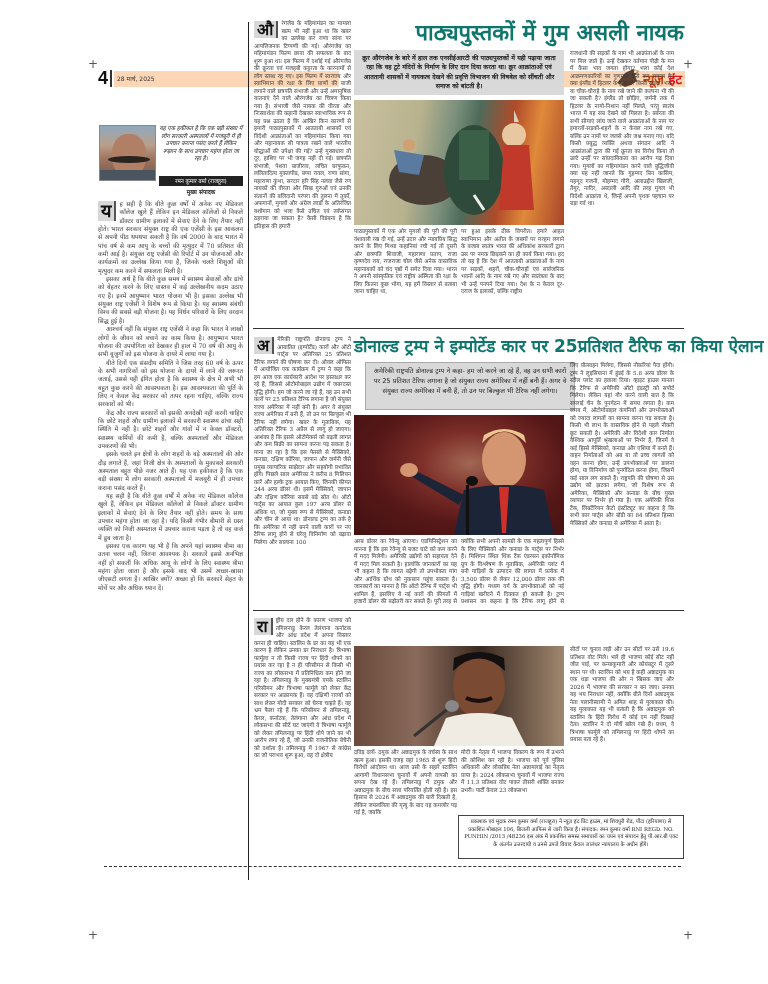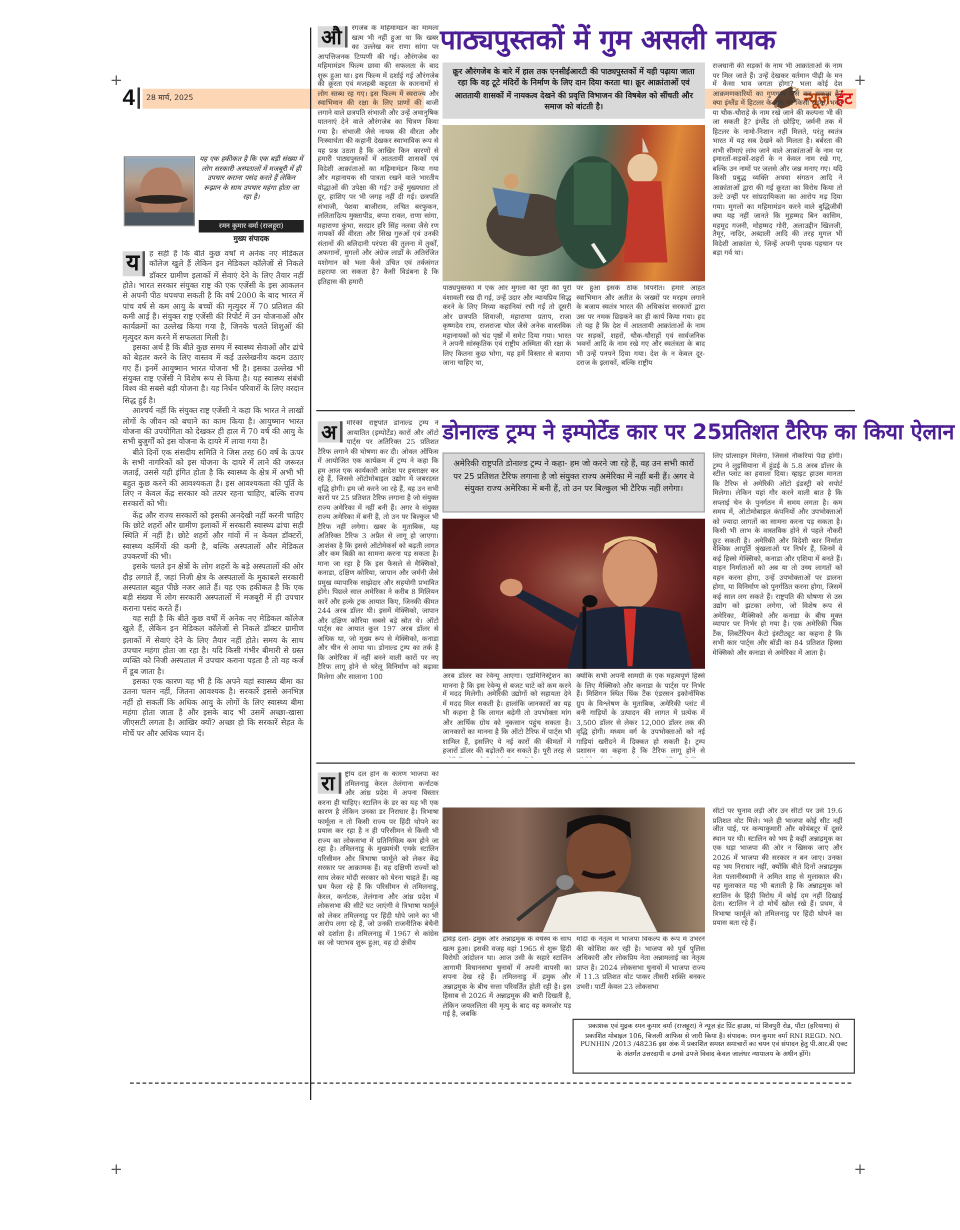--- a/index.html
+++ b/index.html
@@ -35,23 +35,23 @@
   .ed-photo { position: absolute; left: 1px; top: 54px; width: 57px; height: 56px; background: linear-gradient(180deg, #8fa8bd 0%, #b9a08b 35%, #a07560 60%, #6e5a4c 100%); border: 1px solid #888; overflow: hidden; }
   .ed-photo .face { position: absolute; left: 12px; top: 8px; width: 34px; height: 42px; border-radius: 45% 45% 42% 42%; background: #b07f66; }
   .ed-photo .must { position: absolute; left: 8px; top: 30px; width: 42px; height: 7px; border-radius: 50%; background: #2a2420; }
   .ed-photo .shirt { position: absolute; left: 0; top: 44px; width: 57px; height: 14px; background: #4a5560; }
   .ed-quote { position: absolute; left: 61px; top: 54px; width: 84px; font-size: 5.6px; line-height: 7.6px; text-align: center; font-style: italic; color: #222; font-family: "DejaVu Serif", serif; }
   .ed-author { position: absolute; left: 61px; top: 105px; width: 84px; height: 10px; background: #222; color: #fff; font-size: 5.5px; line-height: 10px; text-align: center; }
   .ed-role { position: absolute; left: 61px; top: 117px; width: 84px; font-size: 5.8px; line-height: 8px; text-align: center; font-weight: bold; color: #222; }
 
   .drop { float: left; background: #d8d8d8; font-weight: bold; font-size: 16px; line-height: 17px; padding: 0 3px; margin: 1px 3px 0 0; color: #111; font-family: "DejaVu Sans", sans-serif; border-right: 2px solid #555; }
 
-  .art-title { position: absolute; font-weight: bold; color: #4c1d95; text-align: left; font-family: "DejaVu Sans", sans-serif; white-space: nowrap; }
+  .art-title { position: absolute; font-weight: bold; color: #0f766e; text-align: right; font-family: "DejaVu Sans", sans-serif; white-space: nowrap; }
   .blurb { position: absolute; background: #d9d9d9; font-weight: bold; font-size: 6.3px; line-height: 9.4px; text-align: center; color: #222; padding: 3px 6px; font-family: "DejaVu Sans", sans-serif; }
-  .blurb.bordered { border: 1px solid #aaa; font-weight: normal; font-size: 6.6px; line-height: 10px; }
+  .blurb.bordered { border: 1px solid #aaa; font-weight: normal; font-size: 6.6px; line-height: 10px; margin-left: 11px; }
 
   .img { position: absolute; overflow: hidden; }
   .img-battle { background: linear-gradient(100deg, #c9c0a0 0%, #b8b28e 30%, #7a8f7c 45%, #4e6b5a 55%, #b04a2a 70%, #e08a3a 82%, #a8452a 100%); }
   .img-trump { background: radial-gradient(ellipse at 55% 40%, #c89878 0%, #8a3a30 30%, #4a1414 60%, #2a0a0a 100%); }
   .img-stalin { background: linear-gradient(90deg, #6a4a3a 0%, #8a6a5a 30%, #3a2a22 60%, #a0866e 100%); }
 
   .footer-box { position: absolute; left: 350px; top: 843px; width: 236px; height: 40px; border: 1px solid #444; font-size: 5.3px; line-height: 7.6px; text-align: center; color: #222; padding: 2px 4px; font-family: "DejaVu Serif", serif; }
   .dash { position: absolute; left: 6px; top: 886px; width: 577px; border-top: 1px dashed #333; }
 </style>
 </head>

